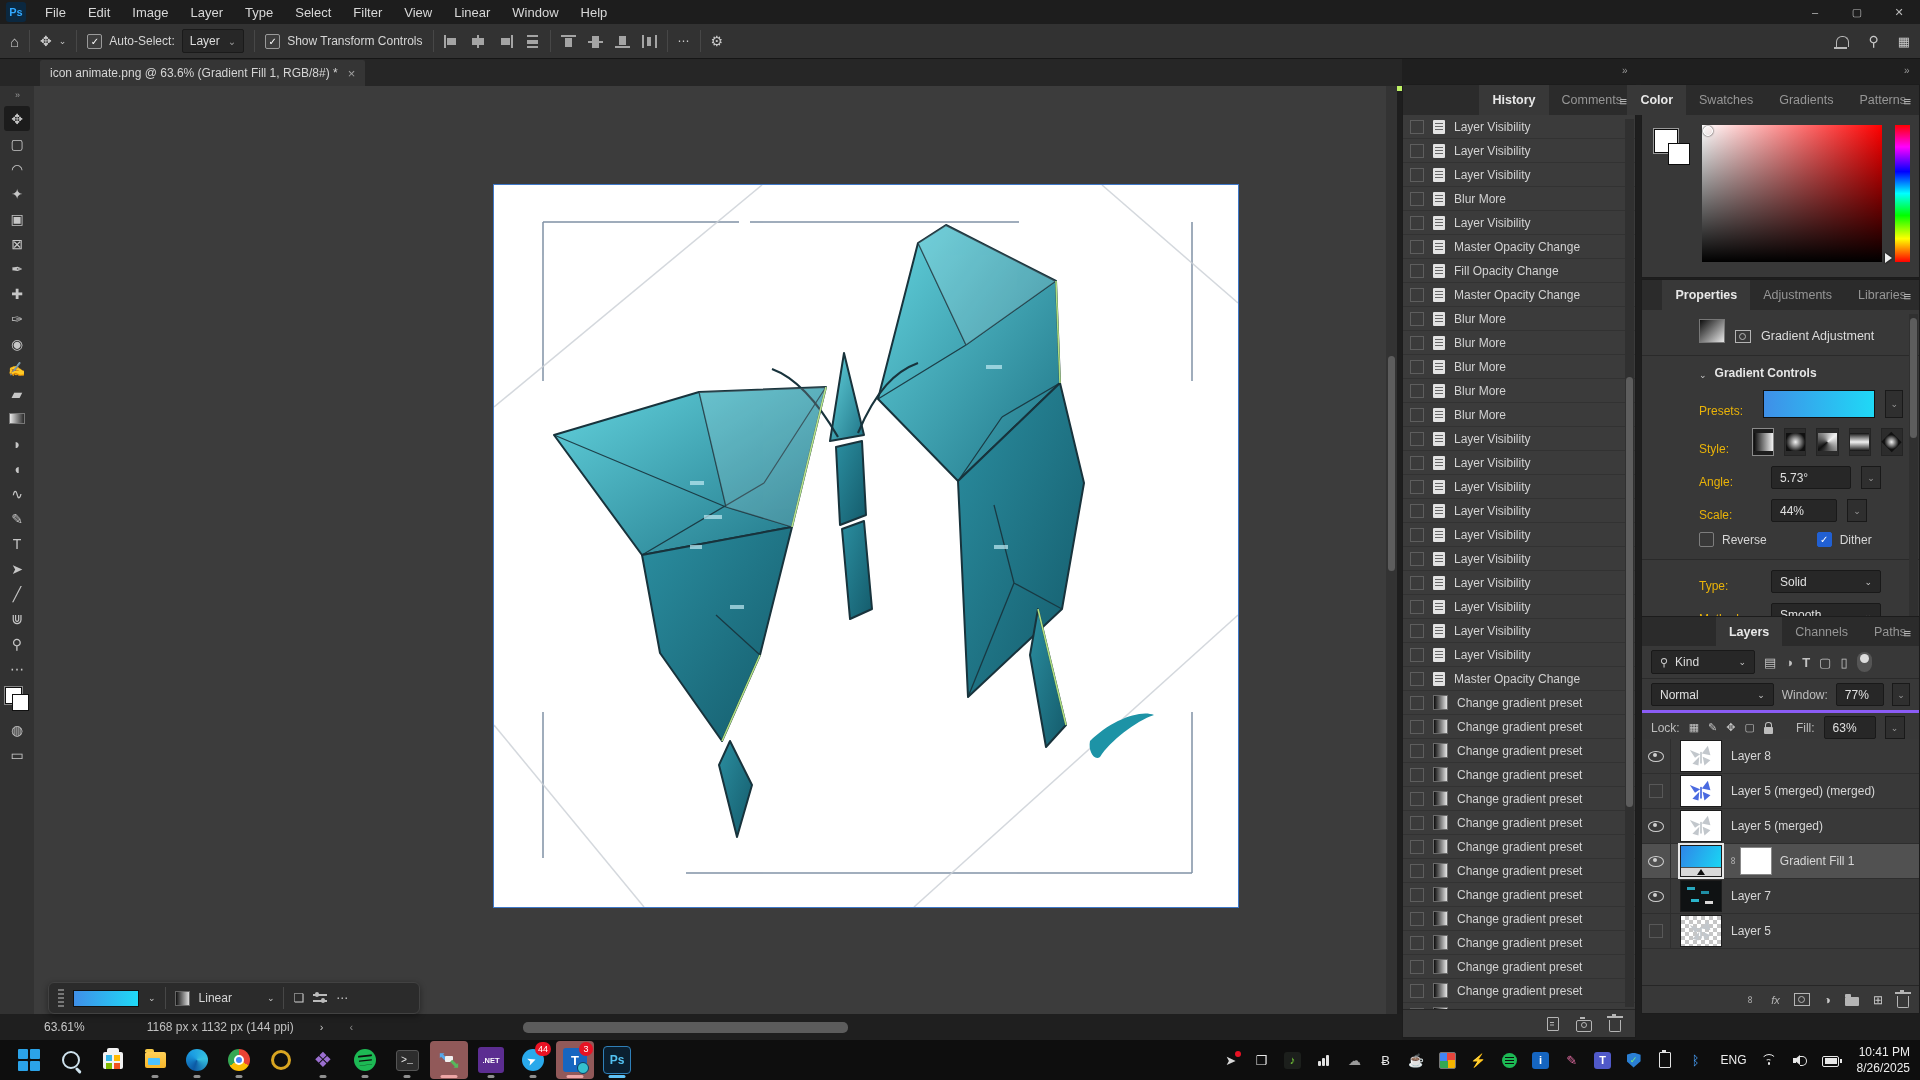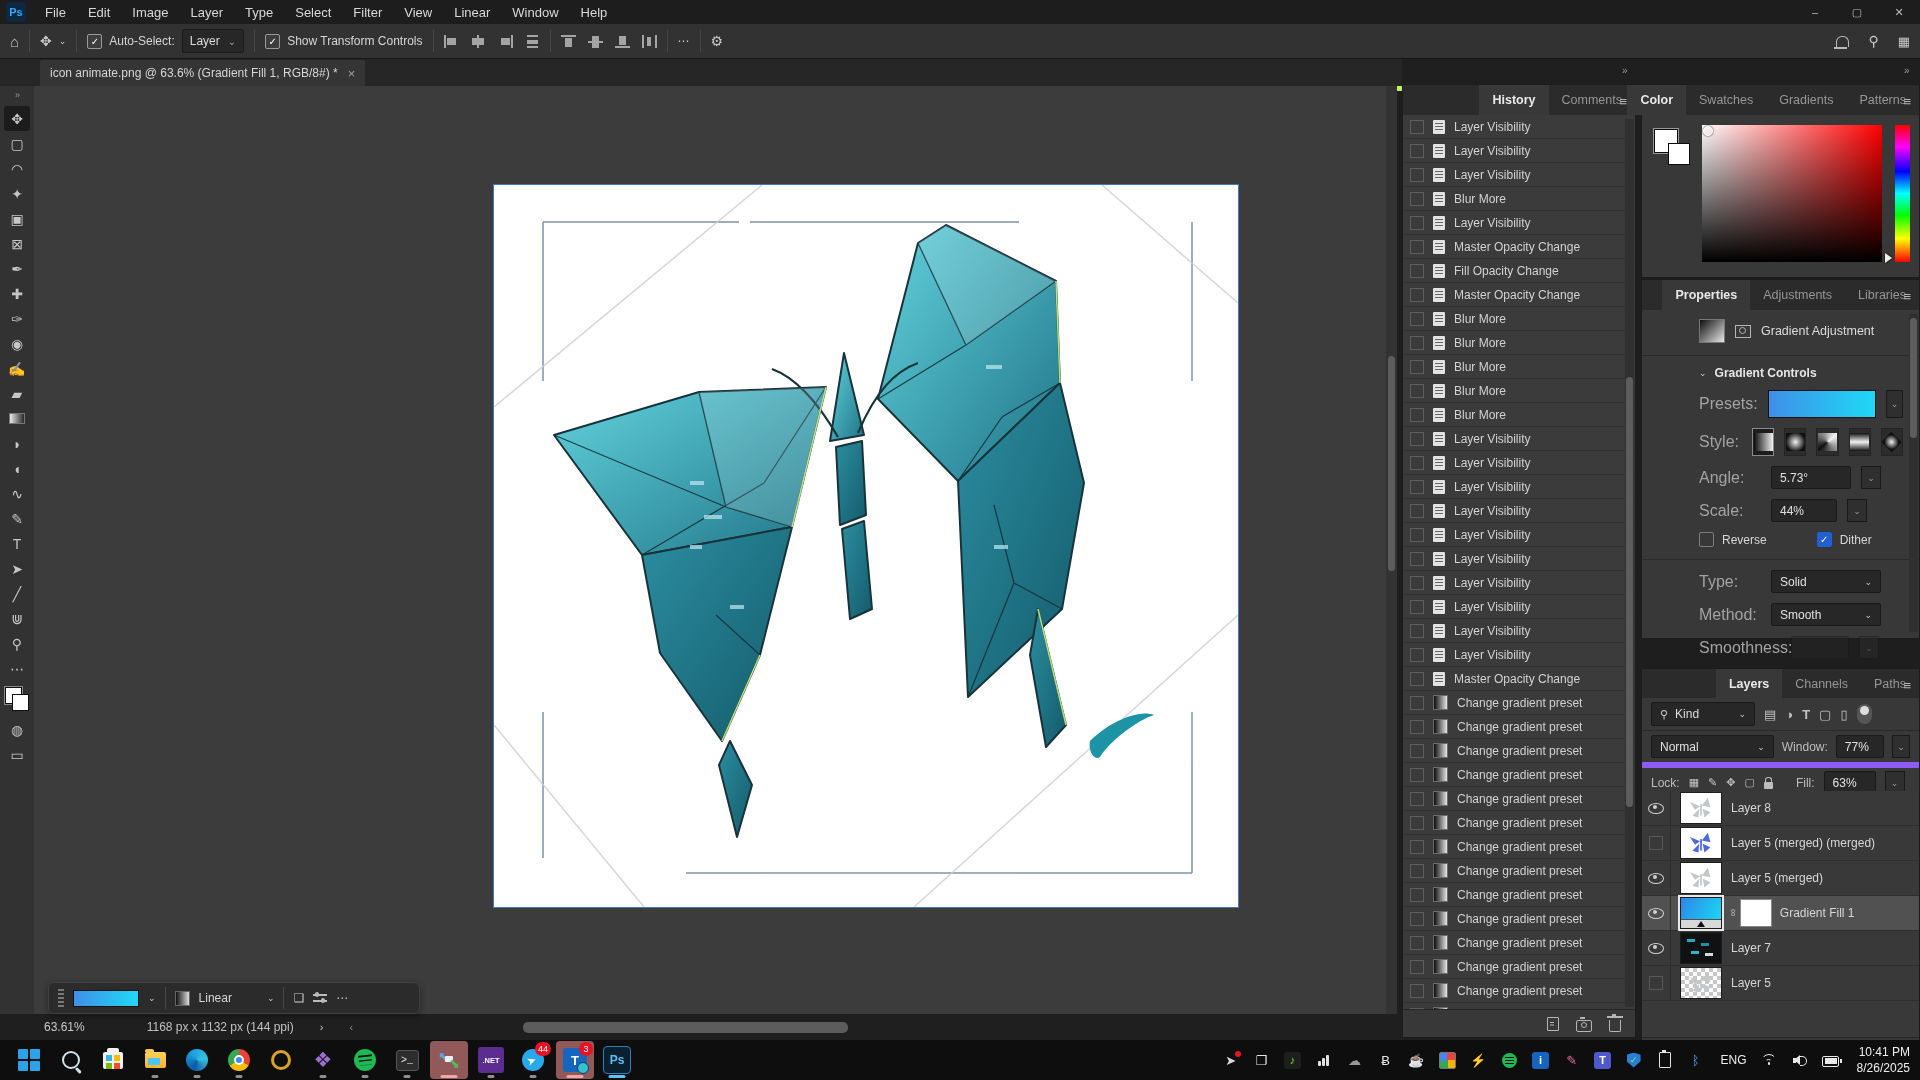--- a/index.html
+++ b/index.html
@@ -94,22 +94,22 @@
   #fgbg{position:absolute;left:12px;top:44px;width:36px;height:36px;}
   #fgbg .fg{position:absolute;left:0;top:0;width:22px;height:22px;background:#fff;border:1px solid #0c0c0c;outline:1px solid #9a9a9a;}
   #fgbg .bg{position:absolute;right:0;bottom:0;width:20px;height:20px;background:#fff;border:1px solid #0c0c0c;}
   #satsq{position:absolute;left:60px;top:40px;width:180px;height:137px;
          background:linear-gradient(to top,#000,rgba(0,0,0,0)),linear-gradient(to right,#fff,#f00);}
   #satsq .pick{position:absolute;left:1px;top:1px;width:8px;height:8px;border:1.5px solid #fff;border-radius:50%;box-shadow:0 0 2px #000;}
   #huestrip{position:absolute;left:253px;top:40px;width:15px;height:137px;
             background:linear-gradient(180deg,#f00 0%,#f0f 16%,#00f 34%,#0ff 50%,#0f0 66%,#ff0 83%,#f00 100%);}
   #huemark{position:absolute;left:243px;top:168px;width:0;height:0;border-top:5px solid transparent;border-bottom:5px solid transparent;border-left:7px solid #efefef;filter:drop-shadow(0 0 1px #000);}
   
-  .prow{display:flex;align-items:center;margin:10px 16px 0 12px;gap:10px;padding-left:45px;}
-  .plabel{width:62px;color:#a3a3a3;font-size:16px;}
+  .prow{display:flex;align-items:flex-end;margin:10px 16px 0 12px;gap:10px;padding-left:45px;}
+  .plabel{width:62px;color:#eab308;font-size:12px;}
   .pinput{background:#272727;border:1px solid #191919;border-radius:2px;height:21px;display:flex;align-items:center;
           padding:0 8px;color:#e0e0e0;gap:10px;}
   .chevbox{width:18px;height:21px;background:#2f2f2f;border:1px solid #191919;display:flex;align-items:center;justify-content:center;color:#9a9a9a;font-size:9px;}
   .style-btn{width:29px;height:26px;border:1px solid #242424;background:#2c2c2c;display:flex;align-items:center;justify-content:center;}
   .style-btn.selected{border-color:#8a8a8a;background:#1d1d1d;}
   .style-btn i{width:19px;height:18px;display:block;}
   .sg-linear{background:linear-gradient(90deg,#0c0c0c,#f2f2f2);}
   .sg-radial{background:radial-gradient(circle,#f2f2f2 0%,#101010 75%);}
   .sg-angle{background:conic-gradient(from 230deg,#101010,#f2f2f2,#101010);}
   .sg-reflect{background:linear-gradient(180deg,#101010,#f2f2f2 50%,#101010);}
@@ -119,21 +119,21 @@
   .hline{height:1px;background:#2a2a2a;margin:12px 0 2px;}
   #prop-gradbar{margin:16px 0 0 12px;width:225px;height:14px;background:linear-gradient(90deg,var(--accent),var(--accent2));border:1px solid #191919;}
   .pscroll{position:absolute;right:1px;width:9px;background:#303030;}
   .pscroll .thumb{position:absolute;left:1px;width:7px;background:#5d5d5d;border-radius:4px;}
   
   .lyr-filter{display:flex;align-items:center;gap:9px;height:32px;padding:0 9px;border-bottom:1px solid #2a2a2a;}
   .kindbox{background:#272727;border:1px solid #191919;border-radius:2px;height:22px;display:flex;align-items:center;gap:7px;padding:0 8px;width:86px;color:#ddd;}
   .fico{color:#c2c2c2;font-size:13px;}
   .i-toggle{width:15px;height:20px;background:#555;border-radius:8px;position:relative;}
   .i-toggle::before{content:"";position:absolute;left:3px;top:2px;width:9px;height:9px;border-radius:50%;background:#ddd;}
-  .lyr-blend{display:flex;align-items:center;gap:8px;height:31px;padding:0 9px;border-bottom:6px solid #8b5cf6;}
+  .lyr-blend{display:flex;align-items:center;gap:8px;height:31px;padding:0 9px;border-bottom:3px solid #8b5cf6;}
   .lyr-lock{display:flex;align-items:center;gap:9px;height:29px;padding:0 9px;border-bottom:1px solid #2a2a2a;color:#bdbdbd;}
   #layer-list{position:absolute;top:122px;left:0;right:0;bottom:27px;background:#393939;overflow:hidden;}
   .lrow{height:34px;display:flex;align-items:center;border-bottom:1px solid #2e2e2e;}
   .lrow.selected{background:#515151;}
   .eyecell{width:28px;display:flex;align-items:center;justify-content:center;align-self:stretch;border-right:1px solid #2e2e2e;}
   .i-eye{width:14px;height:9px;border:1.4px solid #cfcfcf;border-radius:50%;position:relative;}
   .i-eye::after{content:"";position:absolute;left:3.5px;top:1.5px;width:4px;height:4px;border-radius:50%;background:#cfcfcf;}
   .eye-empty{width:12px;height:12px;border:1px solid #585858;}
   .lthumb{width:40px;height:30px;background:#fff;border:1px solid #1c1c1c;margin:0 9px;display:flex;align-items:center;justify-content:center;flex:none;}
   .lthumb svg{width:26px;height:24px;}
@@ -809,21 +809,21 @@
       <span class="plabel" style="width:82px">Smoothness:</span>
       <span class="pinput" style="width:40px;opacity:.45"></span>
       <span class="chevbox" style="opacity:.45">⌄</span>
     </div>
     <div id="prop-gradbar"></div>
     <div class="pscroll" style="top:34px;bottom:6px">
       <div class="thumb" style="top:4px;height:120px"></div>
     </div>
   </div>
 
-  <div class="panel" id="layers-panel" style="left:1641px;top:668px;width:279px;height:398px">
+  <div class="panel" id="layers-panel" style="left:1641px;top:616px;width:279px;height:398px">
     <div class="panel-tabs" style="height:29px">
       <div class="ptab active">Layers</div>
       <div class="ptab">Channels</div>
       <div class="ptab">Paths</div>
       <span class="pmenu i-menu">≡</span>
     </div>
     <div class="lyr-filter">
       <span class="kindbox">
         <span class="glyph" style="font-size:11px">⚲</span>
         <span>Kind</span>

